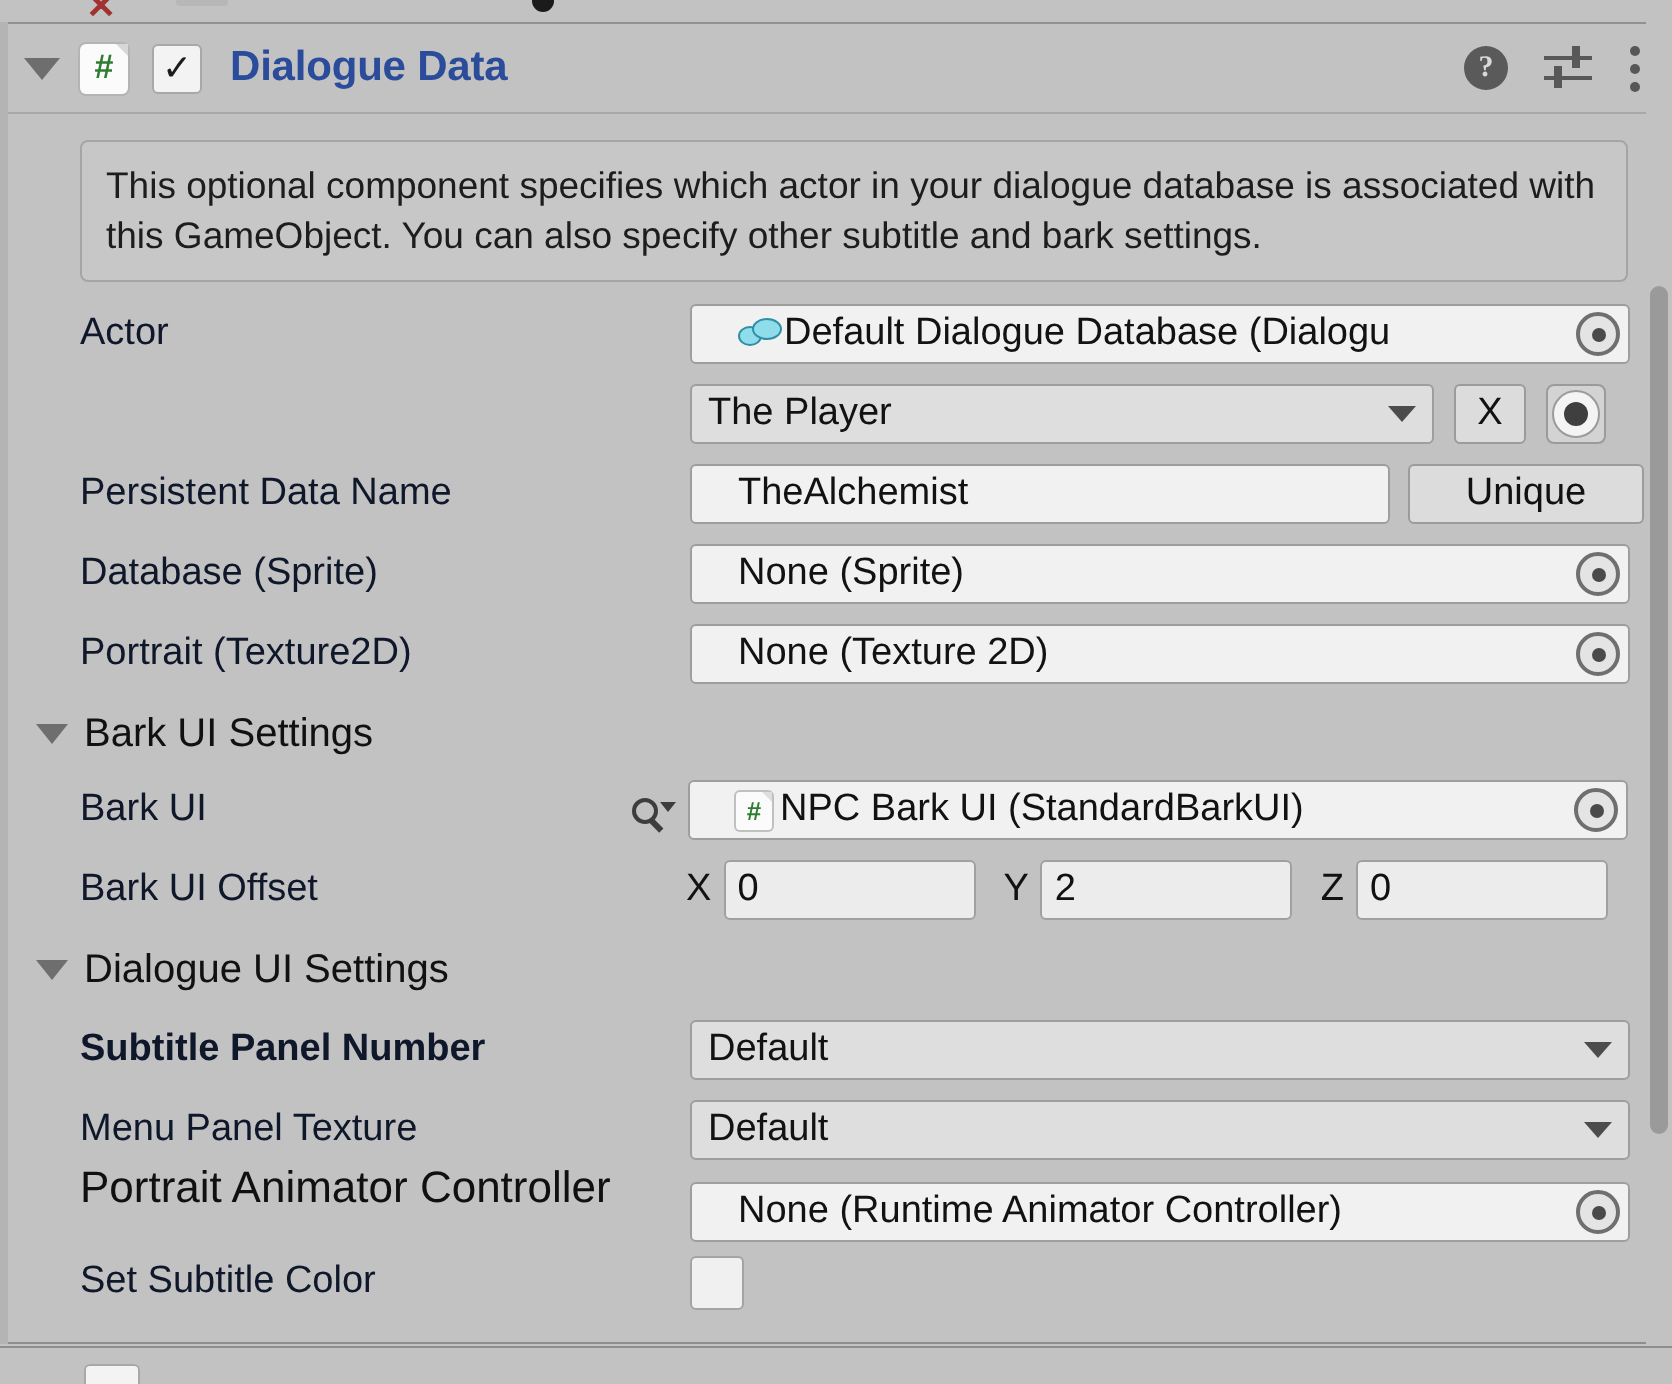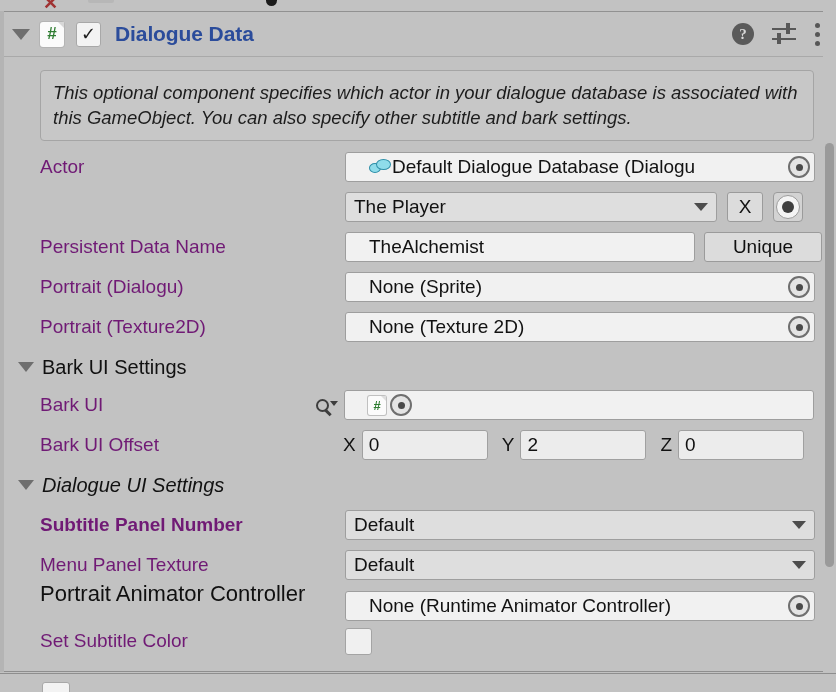--- a/index.html
+++ b/index.html
@@ -117,35 +117,34 @@
   
   .helpbox {
     margin: 13px 22px 0 40px;
     background: #c7c7c7;
     border: 1px solid #a5a5a5;
     border-radius: 4px;
     padding: 9px 12px 10px 12px;
     font-size: 18.5px;
     line-height: 25px;
     color: #1d1d1d;
-    font-style: italic;
   }
 
   
   .rows { position: relative; margin-top: 11px; }
   .row {
     display: flex; align-items: center;
     height: 30px;
     margin-bottom: 10px;
     padding-left: 40px;
     box-sizing: border-box;
   }
   .label {
     width: 305px; flex: none;
-    font-size: 19px; color: #701a75;
+    font-size: 19px; color: #0f172a;
     white-space: nowrap;
   }
 
   
   .objfield {
     height: 30px; box-sizing: border-box;
     background: #f1f1f1;
     border: 1px solid #9e9e9e;
     border-radius: 3px;
     display: flex; align-items: center;
@@ -393,21 +392,21 @@
 
     <div class="row">
       <div class="label">Persistent Data Name</div>
       <div class="objfield" style="width:350px;">
         <span class="txt">TheAlchemist</span>
       </div>
       <div class="btn" style="width:118px; margin-left:9px;">Unique</div>
     </div>
 
     <div class="row">
-      <div class="label">Portrait (Dialogu)</div>
+      <div class="label">Database (Sprite)</div>
       <div class="objfield" style="width:470px;">
         <span class="txt">None (Sprite)</span>
         <span class="dot-target"></span>
       </div>
     </div>
 
     <div class="row">
       <div class="label">Portrait (Texture2D)</div>
       <div class="objfield" style="width:470px;">
         <span class="txt">None (Texture 2D)</span>
@@ -421,35 +420,36 @@
     </div>
 
     <div class="row">
       <div class="label" style="width:268px;">Bark UI</div>
       <div class="search-icon">
         <span class="mag"></span>
           <span class="mini-caret"></span>
       </div>
       <div class="objfield" style="width:470px;">
         <span class="hash-mini">#</span>
+        <span class="txt">NPC Bark UI (StandardBarkUI)</span>
         <span class="dot-target"></span>
       </div>
     </div>
 
     <div class="row">
       <div class="label" style="width:303px;">Bark UI Offset</div>
       <span class="axis">X</span>
       <div class="numfield" style="width:126px;">0</div>
       <span class="axis" style="margin-left:14px;">Y</span>
       <div class="numfield" style="width:126px;">2</div>
       <span class="axis" style="margin-left:14px;">Z</span>
       <div class="numfield" style="width:126px;">0</div>
     </div>
 
-    <div class="section" style="margin-bottom:10px;font-style:italic;">
+    <div class="section" style="margin-bottom:10px;">
       <span class="tri"></span>
       <span class="stitle">Dialogue UI Settings</span>
     </div>
 
     <div class="row">
       <div class="label" style="width:305px;font-weight:bold;">Subtitle Panel Number</div>
       <div class="dropdown" style="width:470px;">
         <span class="dval">Default</span>
         <span class="caret"></span>
       </div>

